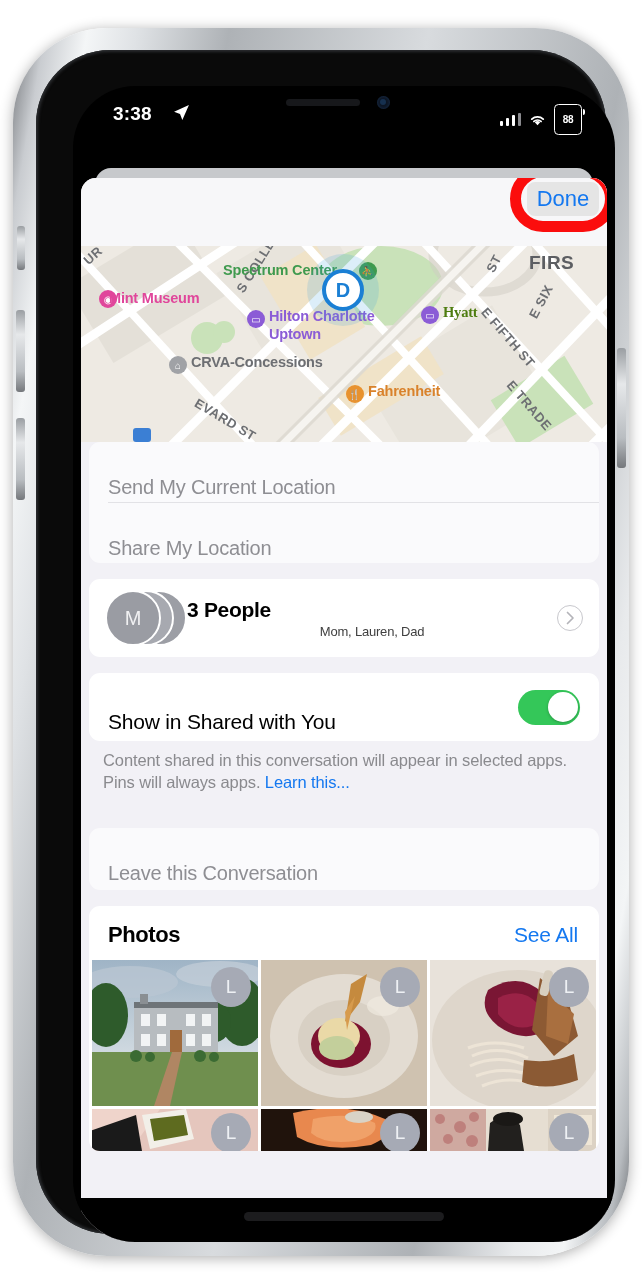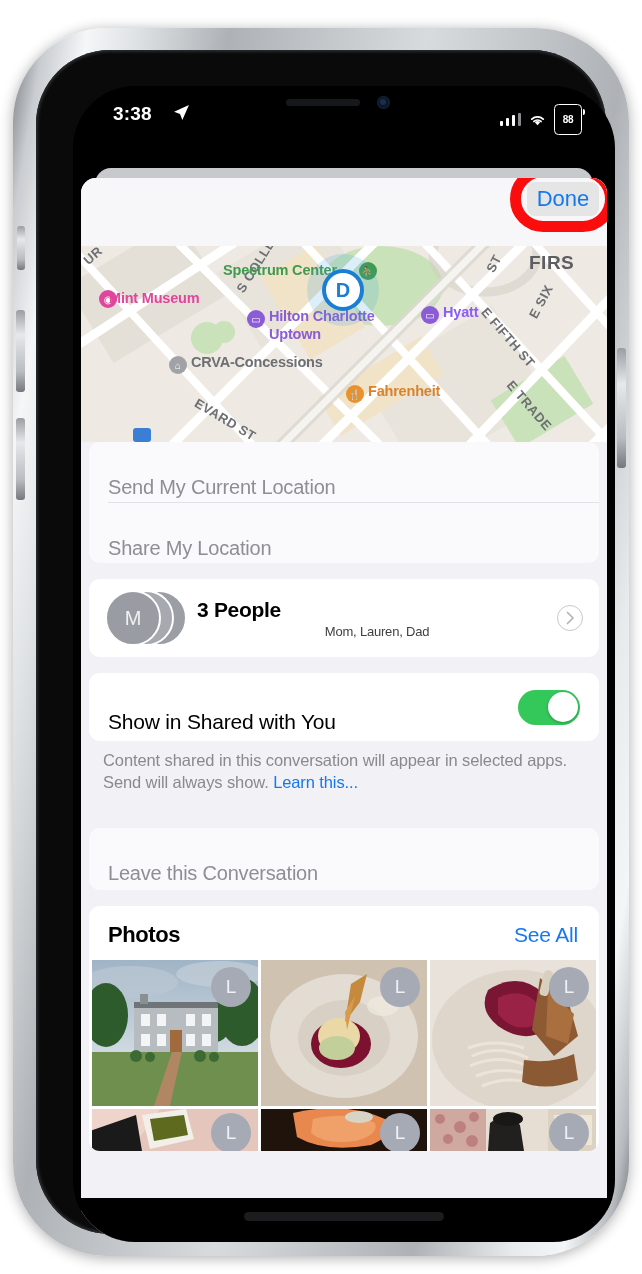--- a/index.html
+++ b/index.html
@@ -114,21 +114,21 @@
 
   
   #people-row{ height:78px; display:flex; align-items:center; padding:0 16px; }
   #avatar-stack{ position:relative; width:82px; height:56px; flex:0 0 auto; }
   .av{ position:absolute; top:0; width:56px; height:56px; border-radius:50%;
        background:#a2a4ab; border:2.5px solid #fff; }
   .av.a3{ left:26px; background:#9c9ea5; }
   .av.a2{ left:13px; background:#a7a9b0; }
   .av.a1{ left:0; background:#9a9ca3; display:flex; align-items:center; justify-content:center;
           color:#f0f0f2; font-size:20px; }
-  #people-txt{ margin-left:10px; flex:1; }
+  #people-txt{ flex:1; }
   #people-title{ font-size:21px; font-weight:bold; color:#000; letter-spacing:-.3px; }
   #people-sub{ font-size:13px; color:#404040; margin-top:2px; letter-spacing:-.2px;text-align:center; }
   #people-chev{ width:26px; height:26px; border-radius:50%; border:1.6px solid #c8c8cd;
                 display:flex; align-items:center; justify-content:center; flex:0 0 auto; }
 
   
   .toggle{ width:62px; height:35px; border-radius:18px; position:relative; flex:0 0 auto; }
   .toggle.on{ background:#34c759; }
   .toggle.off{ background:#e3e3e6; }
   .toggle .knob{ position:absolute; top:2.5px; width:30px; height:30px; border-radius:50%;
@@ -279,21 +279,21 @@
           <div class="mlabel" style="left:28px;top:44px;color:#e0469b;">Mint Museum</div>
 
           <div class="mlabel" style="left:142px;top:16px;color:#3f9a4e;">Spectrum Center</div>
           <div class="poi-dot" style="left:278px;top:16px;background:#3f9a4e;">⛹</div>
 
           <div class="poi-dot" style="left:166px;top:64px;background:#8b5cd6;">▭</div>
           <div class="mlabel" style="left:188px;top:62px;color:#8b5cd6;">Hilton Charlotte</div>
           <div class="mlabel" style="left:188px;top:80px;color:#8b5cd6;">Uptown</div>
 
           <div class="poi-dot" style="left:340px;top:60px;background:#8b5cd6;">▭</div>
-          <div class="mlabel" style="left:362px;top:58px;color:#8b5cf6;">Hyatt</div>
+          <div class="mlabel" style="left:362px;top:58px;color:#4d7c0f;font-family:Liberation Serif, serif;">Hyatt</div>
 
           <div class="poi-dot" style="left:88px;top:110px;background:#a0a2a6;">⌂</div>
           <div class="mlabel" style="left:110px;top:108px;color:#6d6f73;">CRVA-Concessions</div>
 
           <div class="poi-dot" style="left:265px;top:139px;background:#e8922e;">🍴</div>
           <div class="mlabel" style="left:287px;top:137px;color:#d9822b;">Fahrenheit</div>
 
           <div style="position:absolute;left:226px;top:8px;width:72px;height:72px;border-radius:50%;background:rgba(60,160,220,.18);"></div>
           <div style="position:absolute;left:241px;top:23px;width:42px;height:42px;border-radius:50%;background:#fff;border:4px solid #1a7fd4;display:flex;align-items:center;justify-content:center;font-size:20px;font-weight:bold;color:#1a7fd4;">
             <span>D</span>
@@ -337,21 +337,21 @@
 
         <div class="card">
           <div class="row" style="height:68px;justify-content:space-between;">
             <span class="row-label" style="font-size:21px;">Show in Shared with You</span>
             <div class="toggle on">
               <div class="knob"></div>
             </div>
           </div>
         </div>
         <div class="footnote">
-          <span>Content shared in this conversation will appear in selected apps. Send will always show. </span><a href="#">Learn this...</a>
+          <span>Content shared in this conversation will appear in selected apps. Pins will always apps. </span><a href="#">Learn this...</a>
         </div>
 
         <div class="gap-l"></div>
 
 
         <div class="gap-m"></div>
 
         <div class="card dim">
           <div class="row" style="height:62px;">
             <span class="row-label dim">Leave this Conversation</span>

